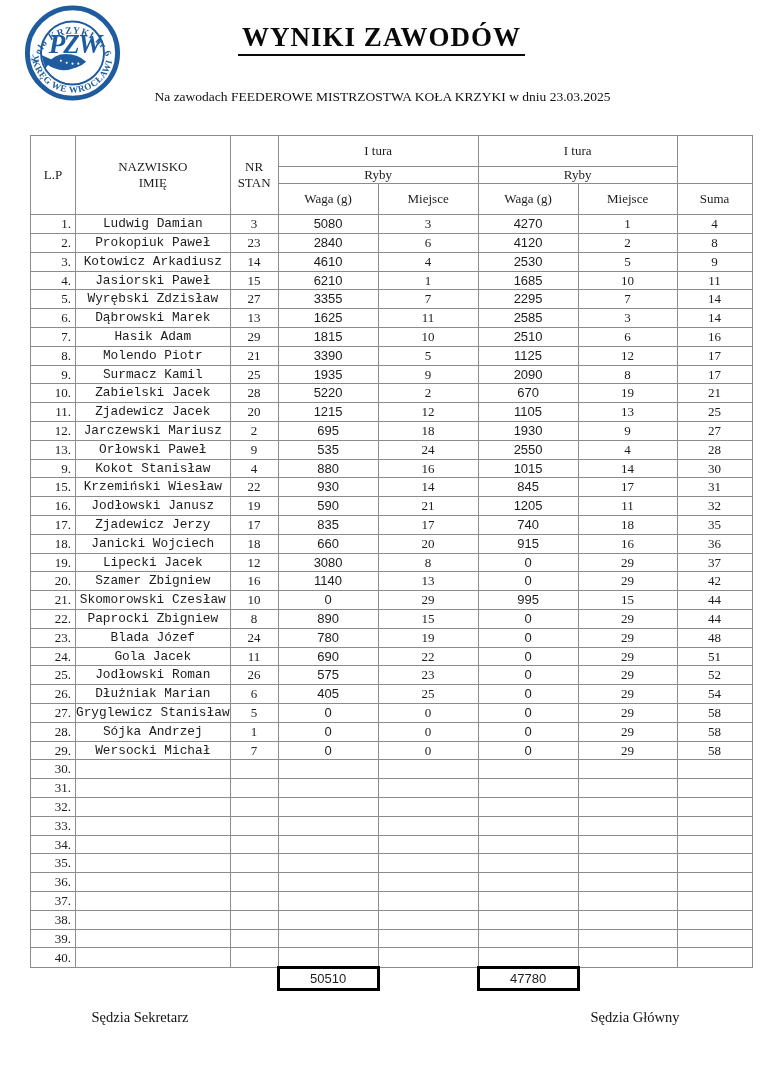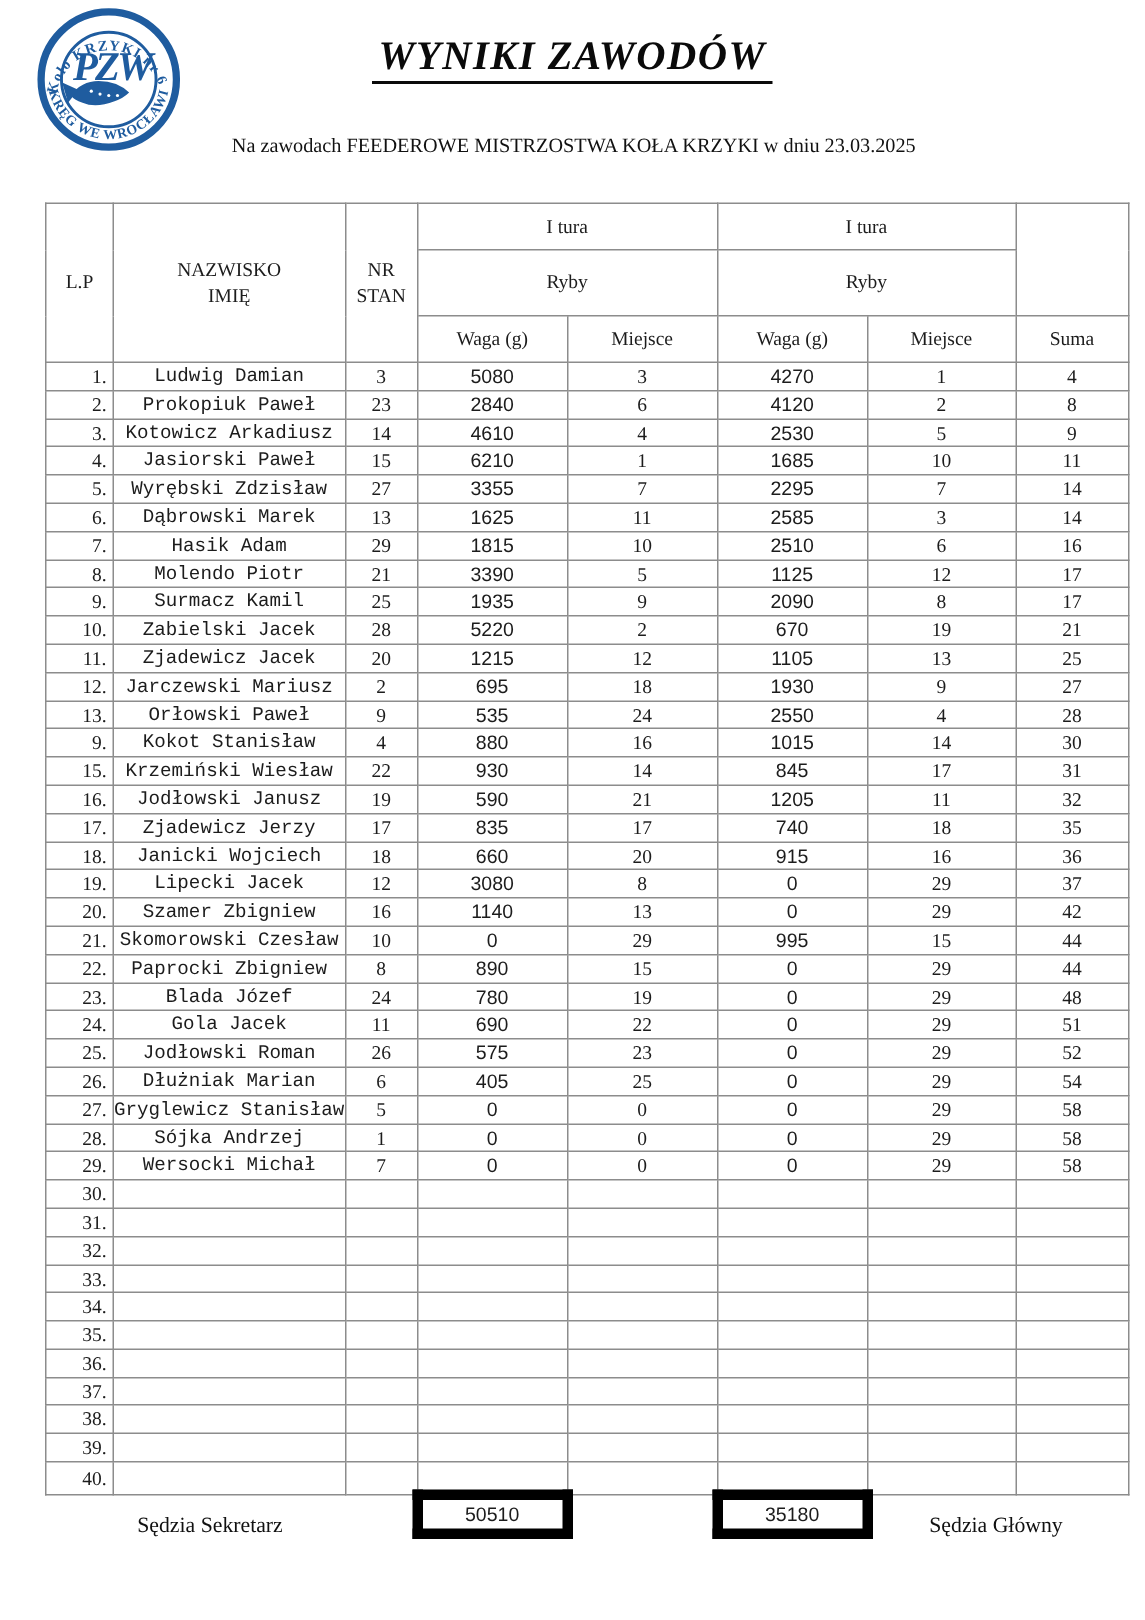--- a/index.html
+++ b/index.html
@@ -5,54 +5,54 @@
   html,body{margin:0;padding:0;}
   body{
     width:763px;height:1080px;background:#ffffff;position:relative;
     font-family:"Liberation Serif",serif;color:#1c1c1c;overflow:hidden;
   }
   
   .logo{position:absolute;left:24px;top:3px;width:97px;height:100px;}
   .title-wrap{position:absolute;left:0;top:22px;width:100%;text-align:center;}
   .title{
     display:inline-block;font-weight:bold;font-size:27px;letter-spacing:1px;
-    border-bottom:2.5px solid #0a0a0a;padding:0 4px 1px 4px;color:#0a0a0a;font-style:italic;
+    border-bottom:2.5px solid #0a0a0a;padding:0 4px 1px 4px;color:#0a0a0a;
   }
   .subtitle{
     position:absolute;left:1px;top:89px;width:100%;text-align:center;
     font-size:13.5px;color:#111;
   }
   
   table.results{
     position:absolute;left:30px;top:135px;
     border-collapse:collapse;table-layout:fixed;
   }
   table.results th,table.results td{
     border:1px solid #8c8c8c;padding:0;text-align:center;vertical-align:middle;
     overflow:hidden;white-space:nowrap;
   }
   table.results th{font-weight:normal;font-size:13px;white-space:pre-line;line-height:1.25;}
-  tr.hrow1{height:31px;} tr.hrow2{height:44px;margin-left:19px;} tr.hrow3{height:31px;}
+  tr.hrow1{height:31px;} tr.hrow2{height:17px;margin-left:19px;} tr.hrow3{height:31px;}
   tbody.rows td{height:17.8px;line-height:17.8px;font-size:13px;}
   .c-lp{text-align:right !important;padding-right:4px !important;font-family:"Liberation Serif",serif;}
   .c-name{font-family:Liberation Mono, monospace;font-size:12.8px !important;}
   .c-nr{font-family:"Liberation Serif",serif;}
   .c-w{font-family:"Liberation Sans",sans-serif;}
   .c-m{font-family:"Liberation Serif",serif;}
   .c-s{font-family:"Liberation Serif",serif;}
   th.no-border{border:none;}
   
   tbody.totals td{height:19px;line-height:19px;border:none;font-size:13px;}
   tbody.totals td.tot-box{
-    border:7px solid #000000;font-family:"Liberation Sans",sans-serif;
+    border:3px solid #000000;font-family:"Liberation Sans",sans-serif;
   }
   
   .sig{position:absolute;top:1009px;font-size:14.5px;color:#111;text-align:center;width:180px;}
   .sig-left{left:50px;}
-  .sig-right{left:574px;}
+  .sig-right{left:545px;}
 </style>
 </head>
 <body>
 
 <div class="logo">
   <svg viewBox="0 0 100 100" width="97" height="100">
     <circle cx="50" cy="50" r="46.5" fill="#ffffff" stroke="#1f5c9f" stroke-width="5"></circle>
     <circle cx="50" cy="50" r="32.5" fill="#ffffff" stroke="#1f5c9f" stroke-width="2"></circle>
     <defs>
       <path id="arcTop" d="M 14.5,57 A 36.8,36.8 0 0 1 85.5,57" fill="none"></path>
@@ -515,21 +515,21 @@
         <td class="c-s"></td>
       </tr>
     </tbody>
   <tbody class="totals">
     <tr>
       <td></td>
       <td></td>
       <td></td>
       <td class="tot-box">50510</td>
       <td></td>
-      <td class="tot-box">35180</td>
+      <td class="tot-box">47780</td>
       <td></td>
       <td></td>
     </tr>
   </tbody>
 </table>
 
 <div class="sig sig-left">Sędzia Sekretarz</div>
 <div class="sig sig-right">Sędzia Główny</div>
 
 </body></html>

